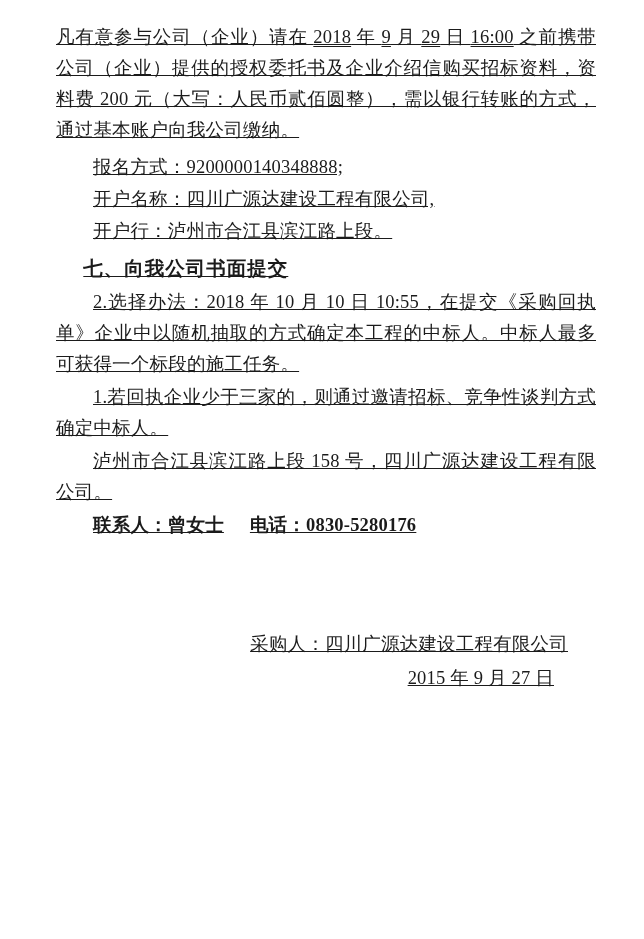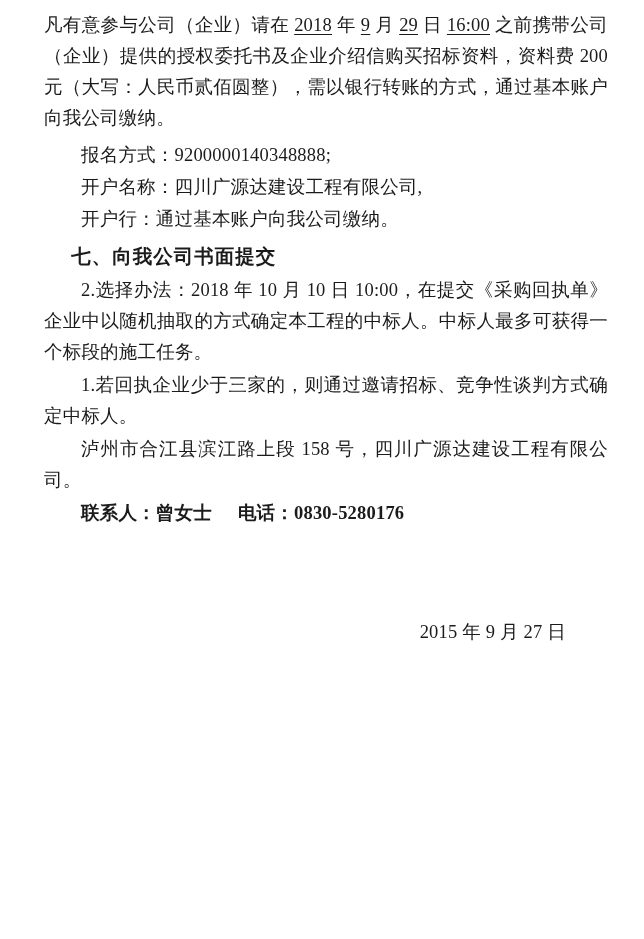--- a/index.html
+++ b/index.html
@@ -11,22 +11,23 @@
     width: 644px;
     height: 939px;
     font-family: "Liberation Serif", "DejaVu Serif", serif;
     color: #1b1b1b;
     overflow: hidden;
   }
   .page {
     position: relative;
     width: 644px;
     height: 789px;
-    padding: 0;
+    padding: 12px;
     box-sizing: border-box;
+    text-decoration: underline;
   }
   .doc-body {
     padding: 10px 36px 0 44px;
     box-sizing: border-box;
   }
   p {
     margin: 0 0 2px 0;
     font-size: 18.5px;
     line-height: 31px;
     letter-spacing: 0.2px;
@@ -83,30 +84,31 @@
   <div class="doc-body">
 
     <p class="para-notice">
       <span>凡有意参与公司（企业）请在 </span><span class="underline">2018</span><span> 年 </span><span class="underline">9</span><span> 月 </span><span class="underline">29</span><span> 日 </span><span class="underline">16:00</span><span> 之前携带公司（企业）提供的授权委托书及企业介绍信购买招标资料，资料费 200 元（大写：人民币贰佰圆整），需以银行转账的方式，通过基本账户向我公司缴纳。</span>
     </p>
 
     <div class="spacer-sm"></div>
 
     <p class="account-line">报名方式：9200000140348888;</p>
     <p class="account-line">开户名称：四川广源达建设工程有限公司,</p>
-    <p class="account-line">开户行：通过基本账户向我公司缴纳。</p>
+    <p class="account-line">开户行：泸州市合江县滨江路上段。</p>
 
     <p class="heading">七、向我公司书面提交</p>
 
-    <p class="indent">2.选择办法：2018 年 10 月 10 日 10:00，在提交《采购回执单》企业中以随机抽取的方式确定本工程的中标人。中标人最多可获得一个标段的施工任务。</p>
+    <p class="indent">2.选择办法：2018 年 10 月 10 日 10:55，在提交《采购回执单》企业中以随机抽取的方式确定本工程的中标人。中标人最多可获得一个标段的施工任务。</p>
     <p class="indent">1.若回执企业少于三家的，则通过邀请招标、竞争性谈判方式确定中标人。</p>
 
 
     <p class="indent">泸州市合江县滨江路上段 158 号，四川广源达建设工程有限公司。</p>
 
     <p class="contact-line"><span>联系人：曾女士</span><span class="contact-gap"></span><span>电话：0830-5280176</span></p>
 
     <div class="signature">
+      <p>采购人：四川广源达建设工程有限公司</p>
       <p class="sig-date">2015 年 9 月 27 日</p>
     </div>
 
   </div>
 </div>
 
 </body></html>

